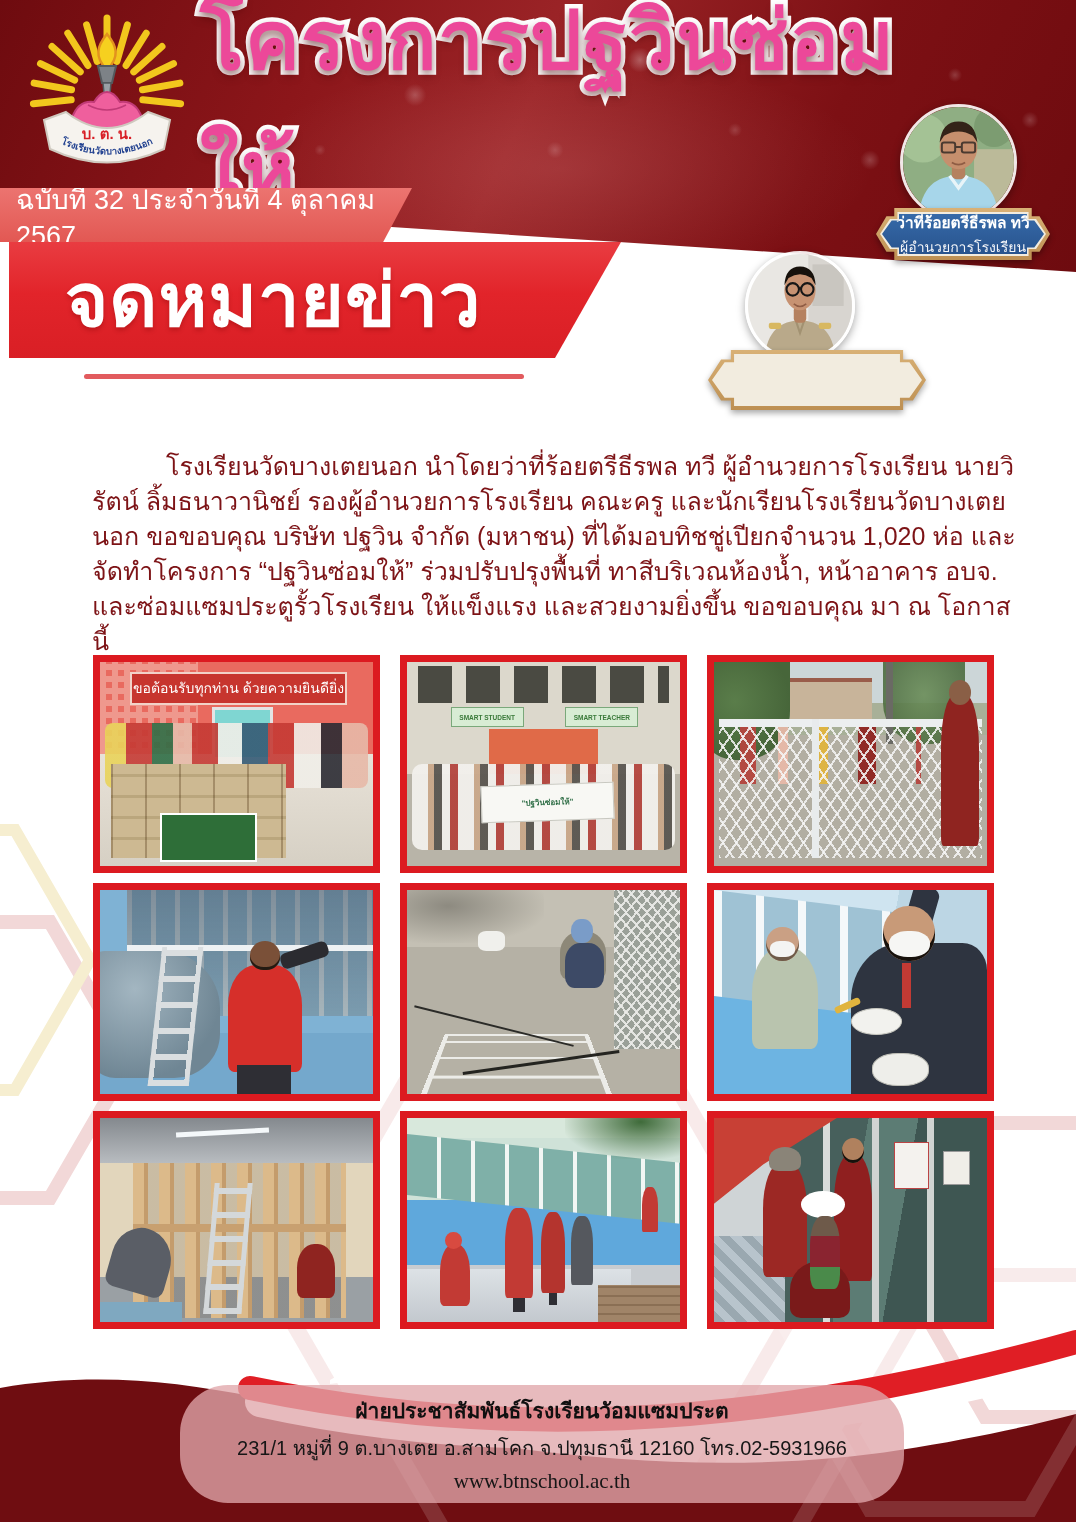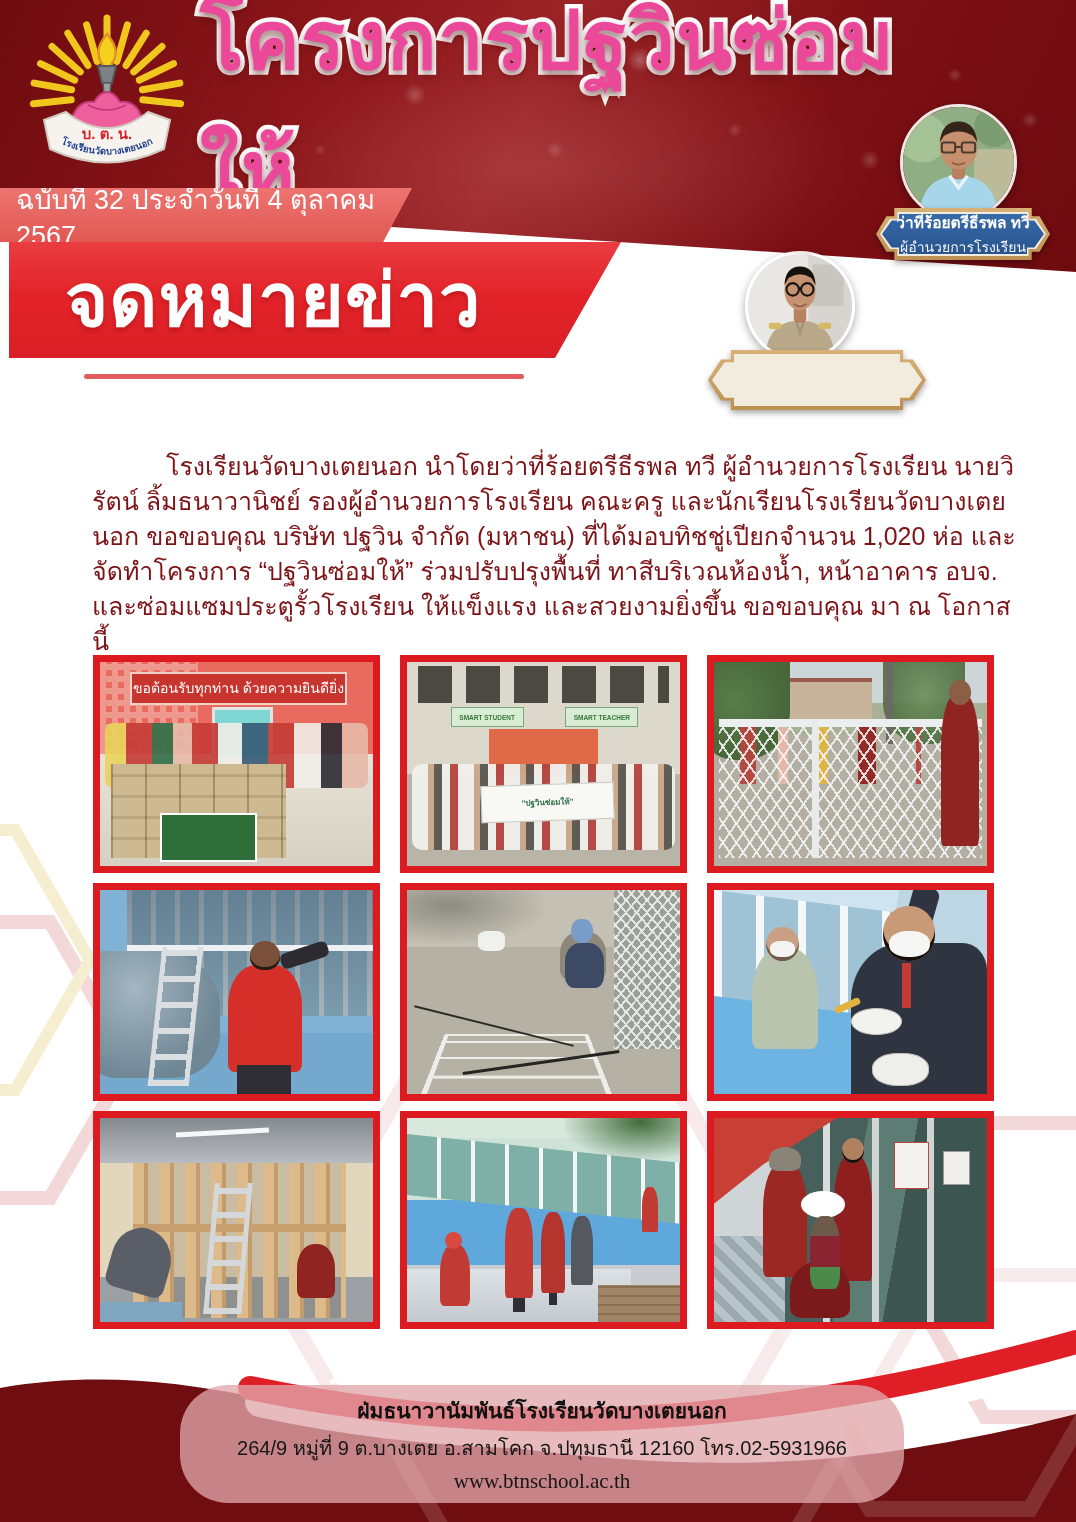--- a/index.html
+++ b/index.html
@@ -321,18 +321,18 @@
       <g fill="none" stroke="rgba(255,255,255,.14)" stroke-width="16">
         <polygon points="850,108 735,307 505,307 390,108 505,-91 735,-91"></polygon>
         <polygon points="1110,40 1030,179 870,179 790,40 870,-99 1030,-99"></polygon>
       </g>
       <path d="M260 72 C480 120 740 120 1076 30" stroke="#ffffff" stroke-width="30" fill="none" stroke-linecap="round"></path>
       <path d="M250 58 C480 106 740 106 1076 12" stroke="#e01e25" stroke-width="24" fill="none" stroke-linecap="round"></path>
       <path d="M330 50 C368 28 408 20 452 18 C410 38 368 50 330 54 Z" fill="#ffffff"></path>
     </svg>
   </div>
   <div class="ab panel">
-    <div class="f1">ฝ่มธนาวานัมพันธ์โรงเรียนวัดบางเตยนอก</div>
-    <div class="f2">264/9 หมู่ที่ 9 ต.บางเตย อ.สามโคก จ.ปทุมธานี 12160  โทร.02-5931966</div>
+    <div class="f1">ฝ่ายประชาสัมพันธ์โรงเรียนวัอมแซมประต</div>
+    <div class="f2">231/1 หมู่ที่ 9 ต.บางเตย อ.สามโคก จ.ปทุมธานี 12160  โทร.02-5931966</div>
     <div class="f3">www.btnschool.ac.th</div>
   </div>
 
 </div>
 
 </body></html>

